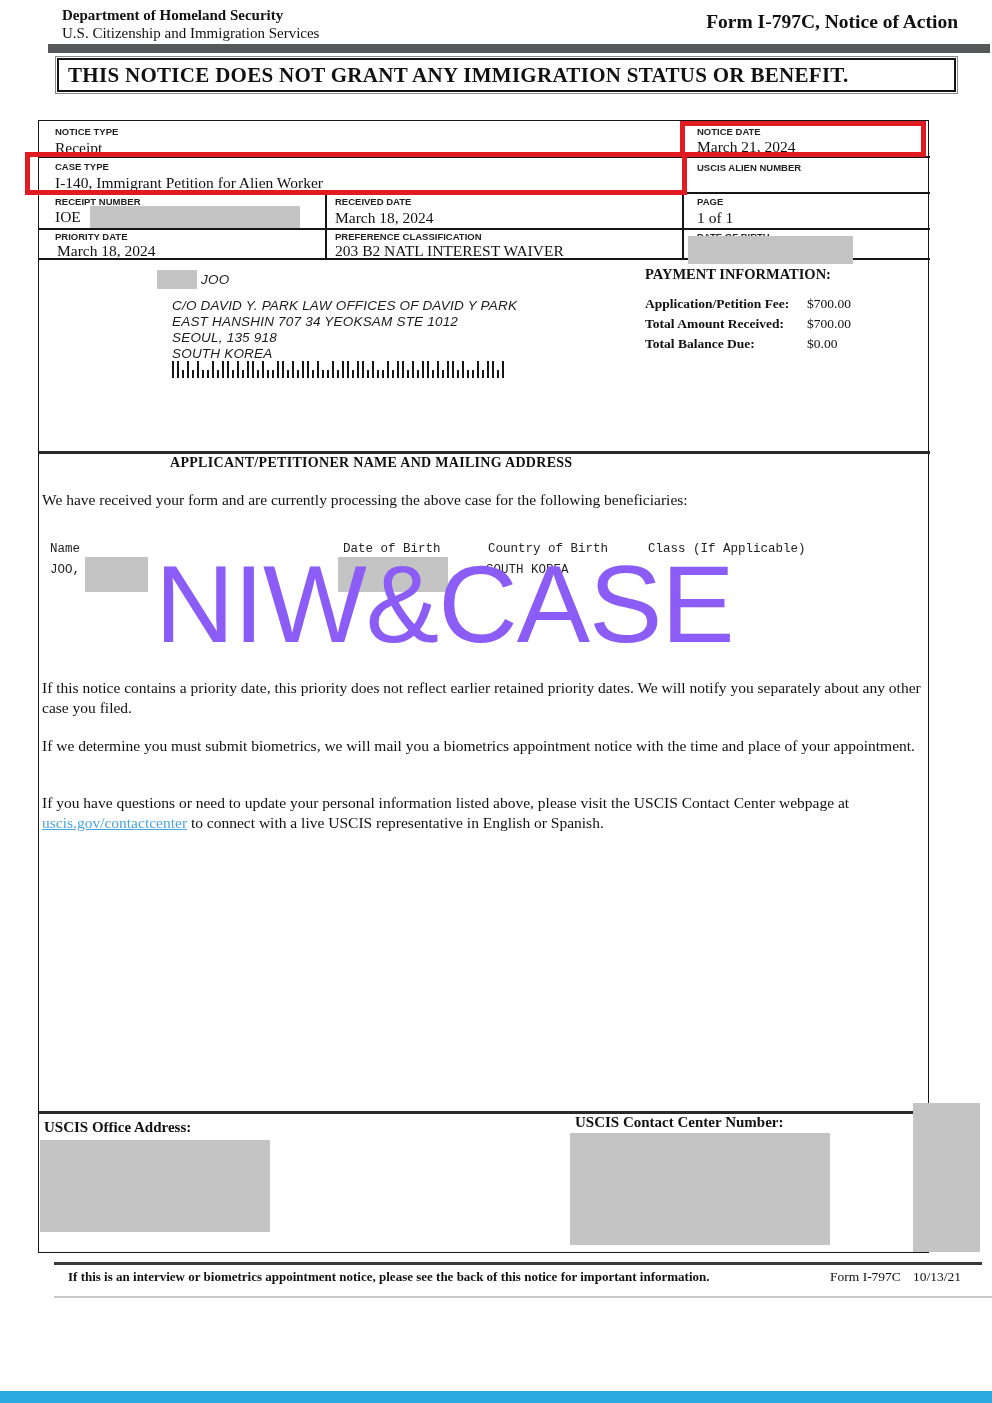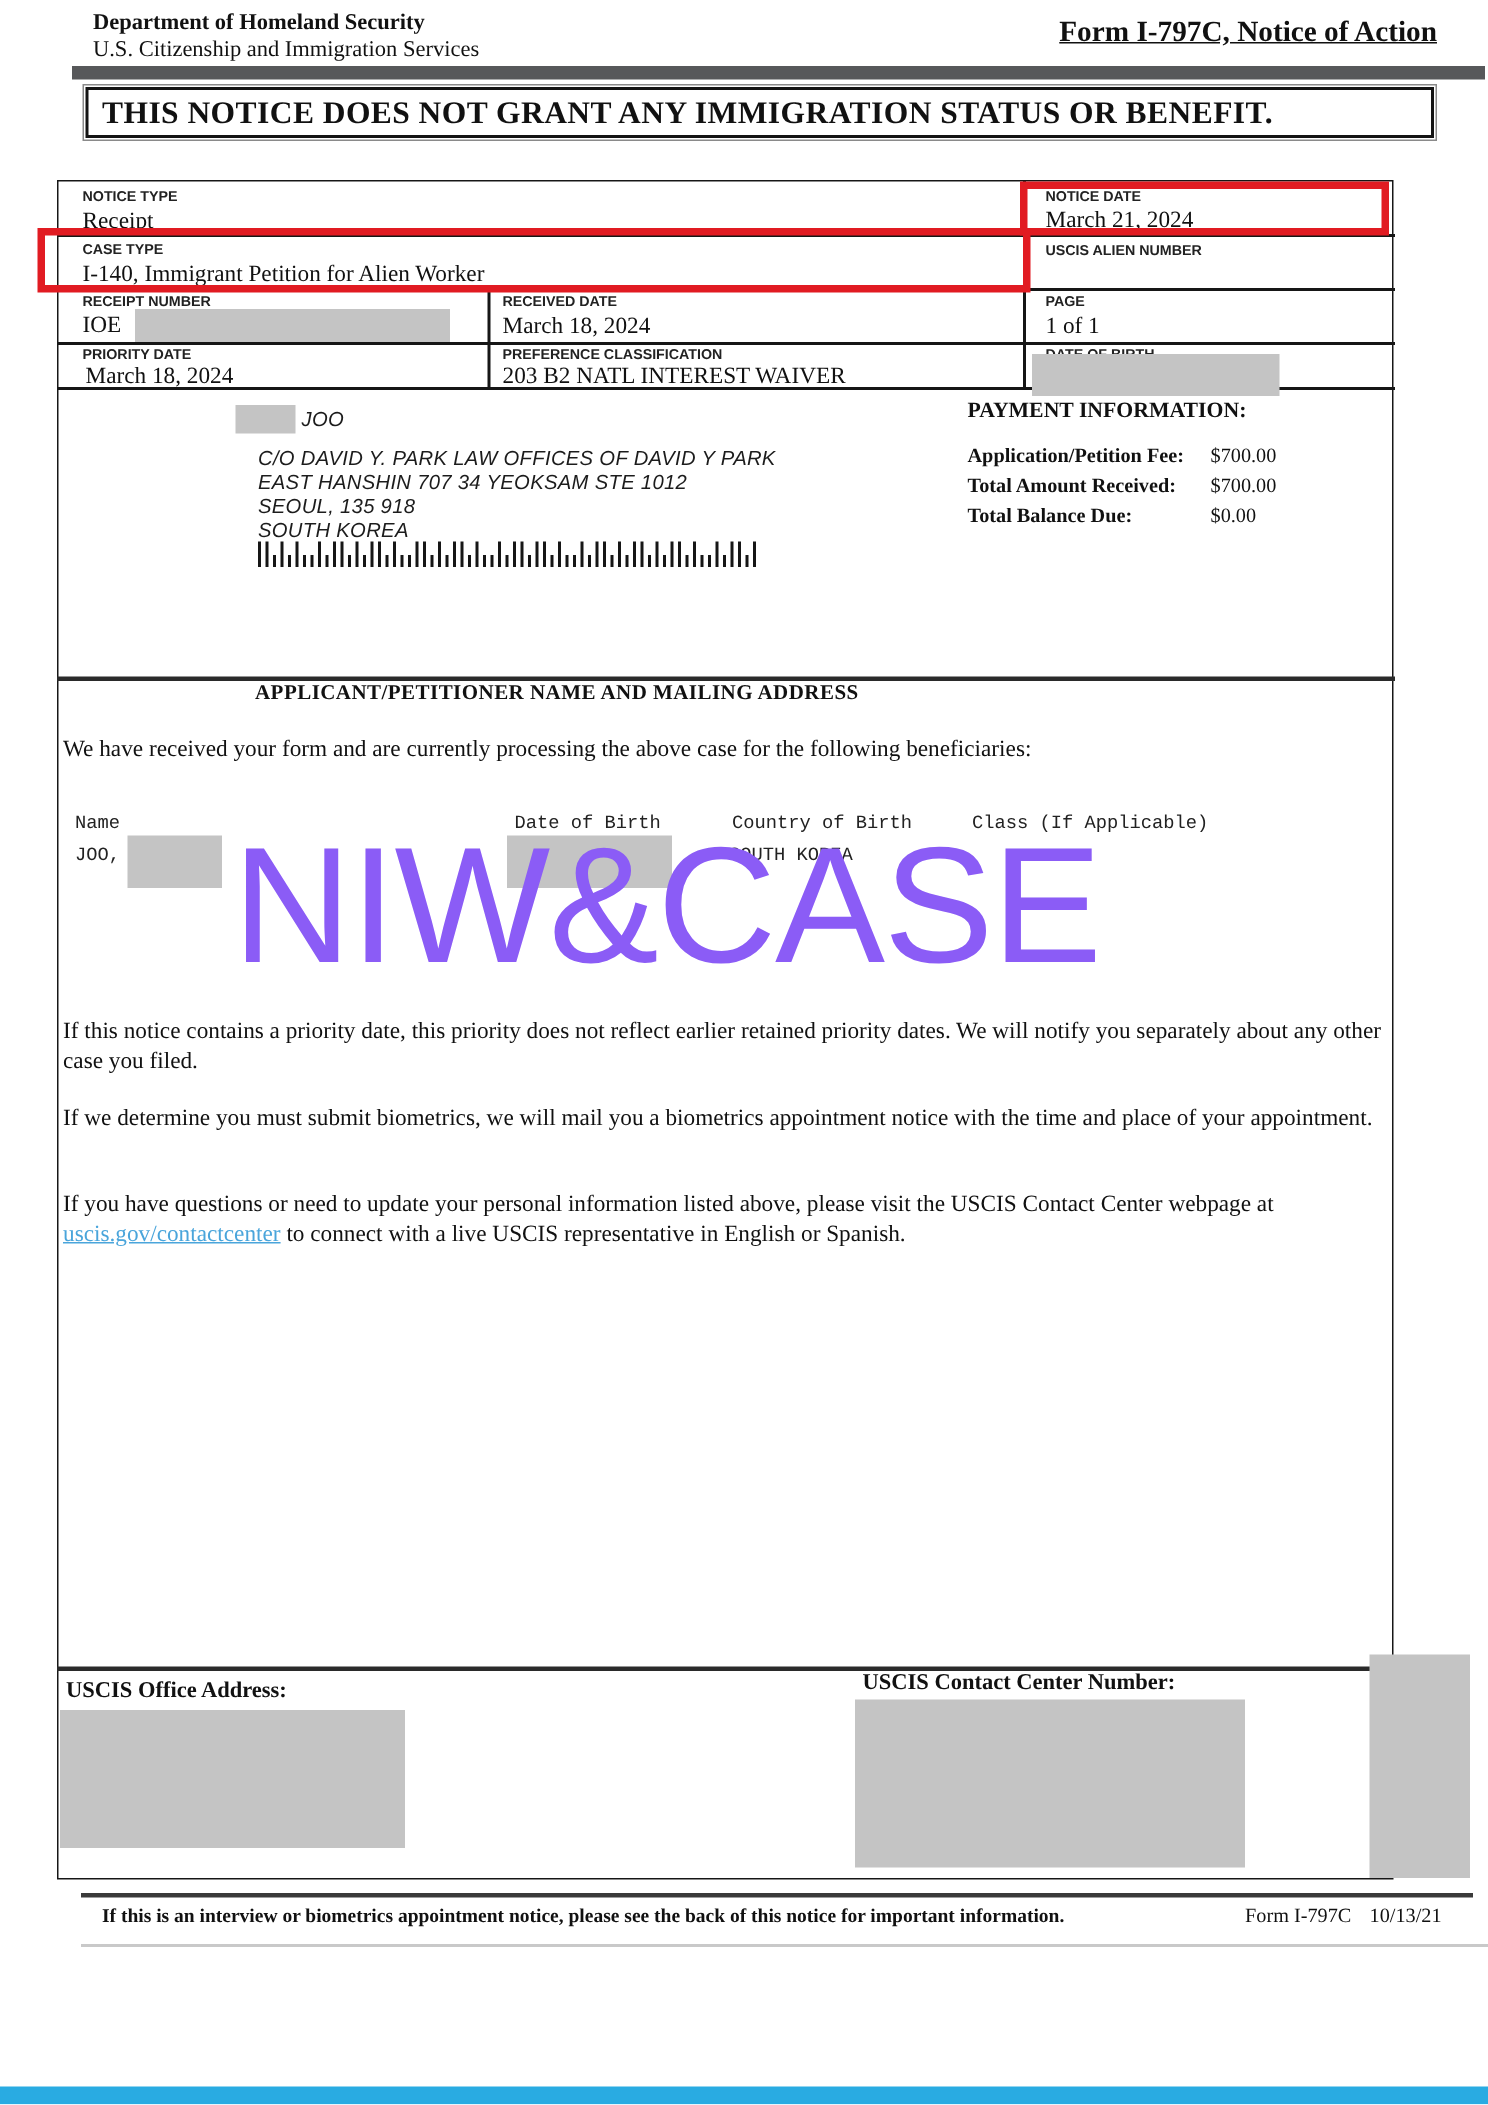--- a/index.html
+++ b/index.html
@@ -2,21 +2,21 @@
 <html><head>
 <meta charset="utf-8">
 <style>
   html,body{margin:0;padding:0;background:#fff;}
   .page{position:relative;width:992px;height:1403px;background:#ffffff;
         font-family:"Liberation Serif",serif;color:#111;overflow:hidden;}
   .abs{position:absolute;}
   
   .dept1{left:62px;top:7px;font-weight:bold;font-size:15px;}
   .dept2{left:62px;top:25px;font-size:15px;}
-  .formtitle{right:34px;top:11px;font-weight:bold;font-size:19.5px;text-decoration:underline;}
+  .formtitle{right:34px;top:11px;font-weight:bold;font-size:19.5px;}
   .headbar{left:48px;top:44px;width:942px;height:9px;background:#57585a;}
   .banner{left:57px;top:58px;width:886px;height:30px;border:2px solid #141414;
           outline:1px solid #8a8a8a;outline-offset:1px;line-height:30px;
           padding-left:9px;font-weight:bold;font-size:21px;letter-spacing:.3px;white-space:nowrap;}
   
   .outerbox{left:38px;top:120px;width:889px;height:1131px;border:1.5px solid #161616;}
   .hline{background:#161616;height:1.5px;}
   .vline{background:#161616;width:1.5px;}
   .lbl{font-family:"Liberation Sans",sans-serif;font-size:9.5px;font-weight:bold;color:#222;white-space:nowrap;}
   .val{font-size:15.5px;white-space:nowrap;}

